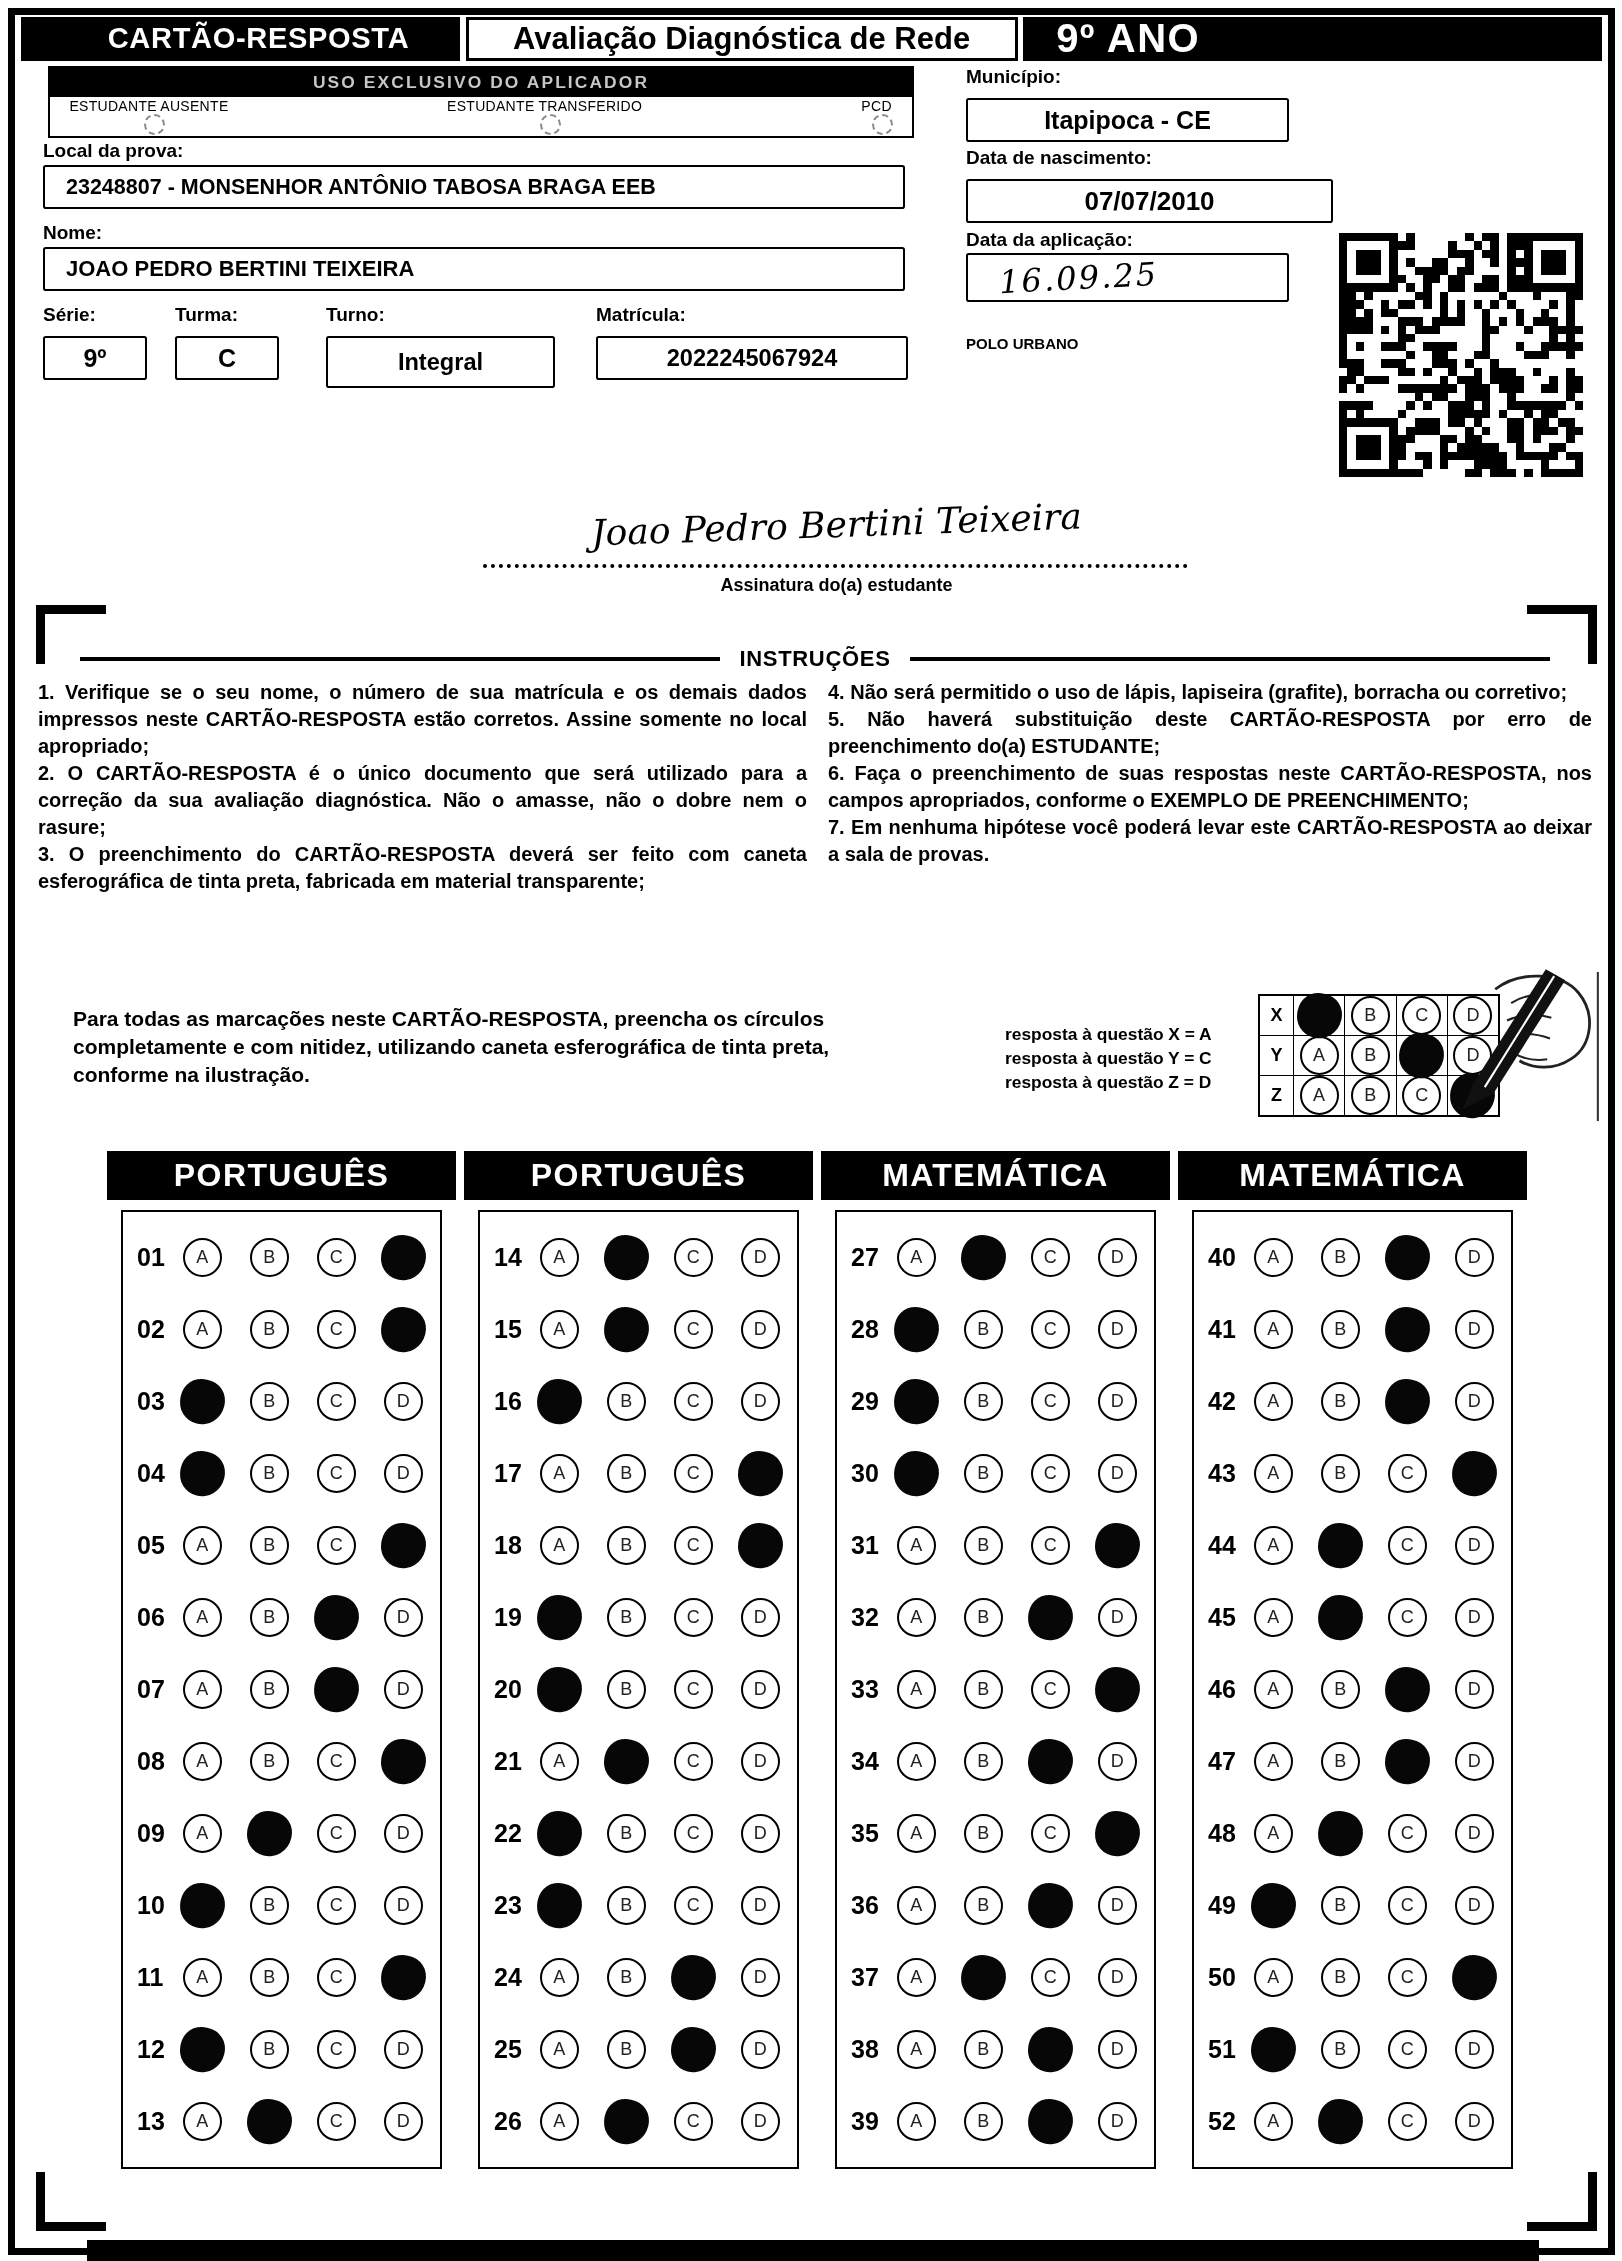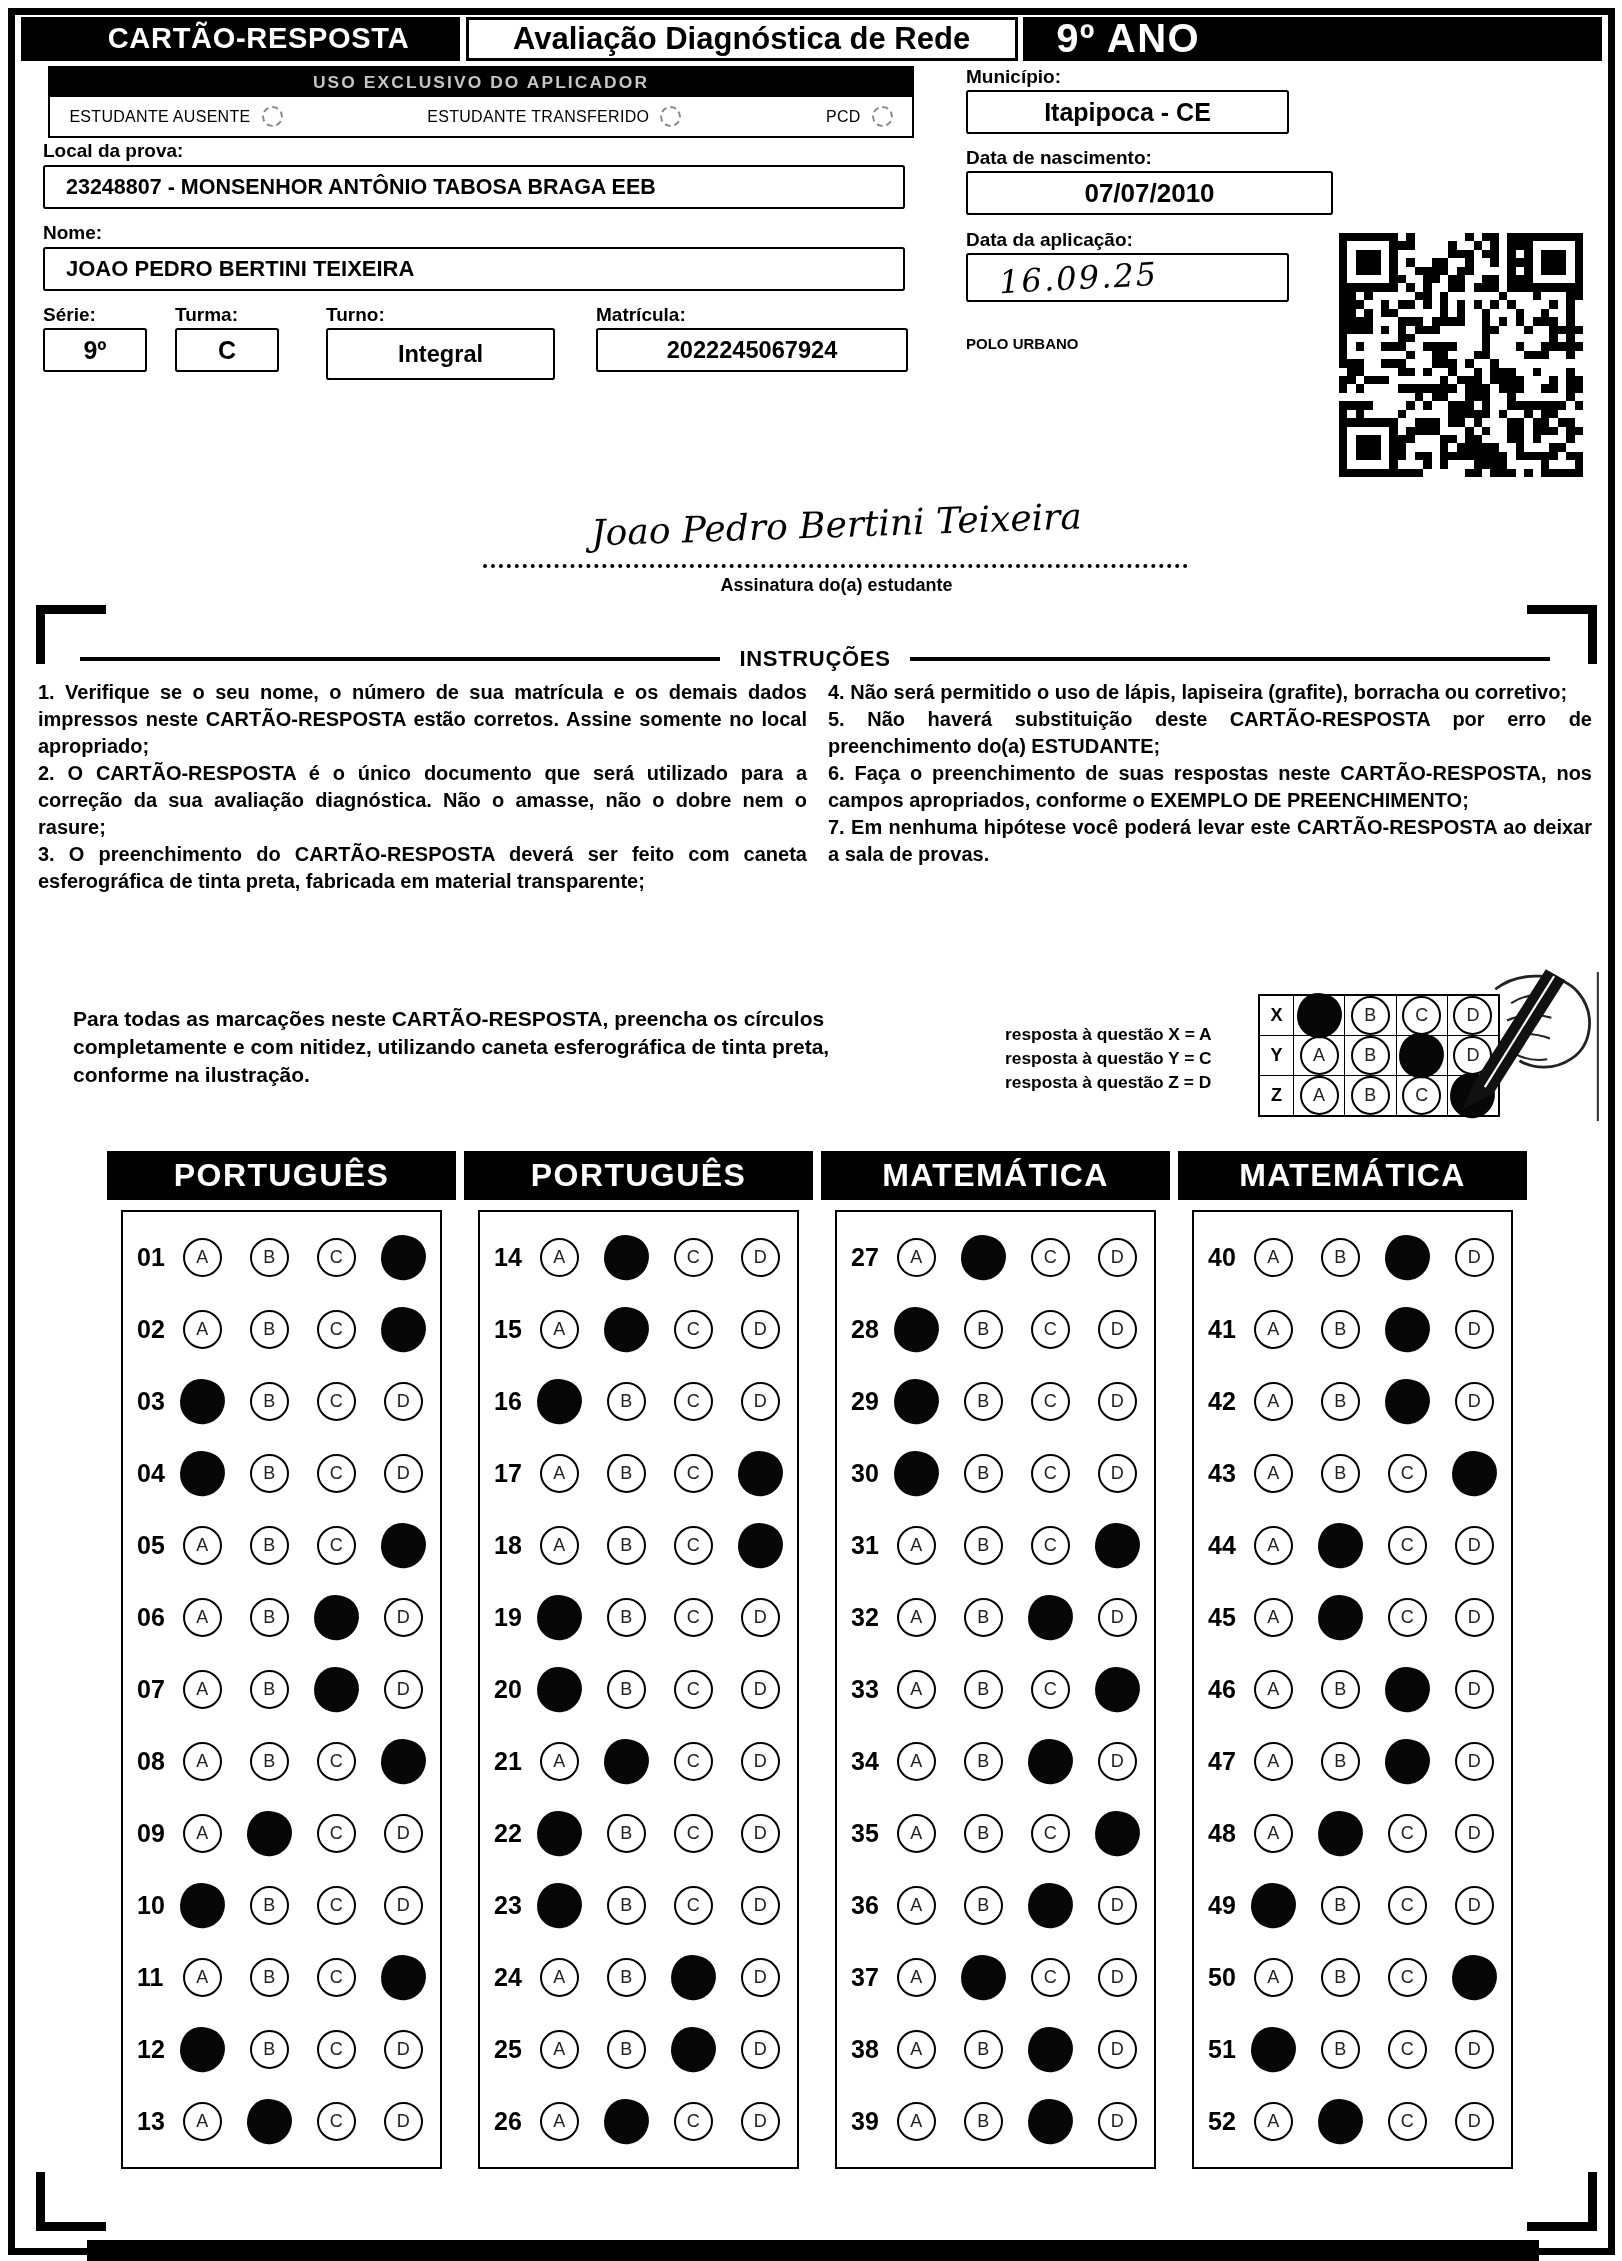--- a/index.html
+++ b/index.html
@@ -14,27 +14,27 @@
   .h-center{width:552px;background:#fff;border:3.5px solid #000;box-sizing:border-box;
             font-size:31px;font-weight:bold;display:flex;align-items:center;justify-content:center;}
   .h-right{flex:1;background:#000;color:#fff;font-size:40px;font-weight:bold;
            display:flex;align-items:center;padding-left:33px;letter-spacing:1.4px;}
 
   
   .applicator{position:absolute;left:48px;top:66px;width:866px;border:2.1px solid #000;box-sizing:border-box;background:#fff;}
   .applicator-bar{height:29px;background:#000;color:#c6c6c6;display:flex;align-items:center;justify-content:center;
                   font-size:17.4px;font-weight:bold;letter-spacing:2.1px;}
   .applicator-row{height:39px;display:flex;align-items:center;justify-content:space-between;padding:0 19.4px;}
-  .opt-item{display:flex;align-items:center;font-size:16px;letter-spacing:0.3px;}
+  .opt-item{display:flex;align-items:center;font-size:14px;letter-spacing:0.3px;flex-direction:column;}
   .opt-circle{width:21px;height:21px;border:2.1px dashed #8a8a8a;border-radius:50%;margin-left:11px;box-sizing:border-box;}
 
   .flabel{position:absolute;font-size:19px;font-weight:bold;white-space:nowrap;}
   .fbox{position:absolute;border:2.1px solid #000;border-radius:2.8px;background:#fff;box-sizing:border-box;
         display:flex;align-items:center;font-weight:bold;}
-  .fbox.center{justify-content:center;}
+  .fbox.center{justify-content:center;margin-top:8px;}
   .handwriting{font-family:"DejaVu Serif",serif;font-style:italic;font-weight:normal;
                display:inline-block;transform:rotate(-3deg);letter-spacing:2.1px;}
 
   
   .qr{position:absolute;left:1339px;top:233px;width:244px;height:244px;background:#fff;
       display:grid;grid-template-columns:repeat(29,1fr);grid-auto-rows:1fr;}
   .qr div{background:#fff;}
   .qr div.on{background:#000;}
 
   

